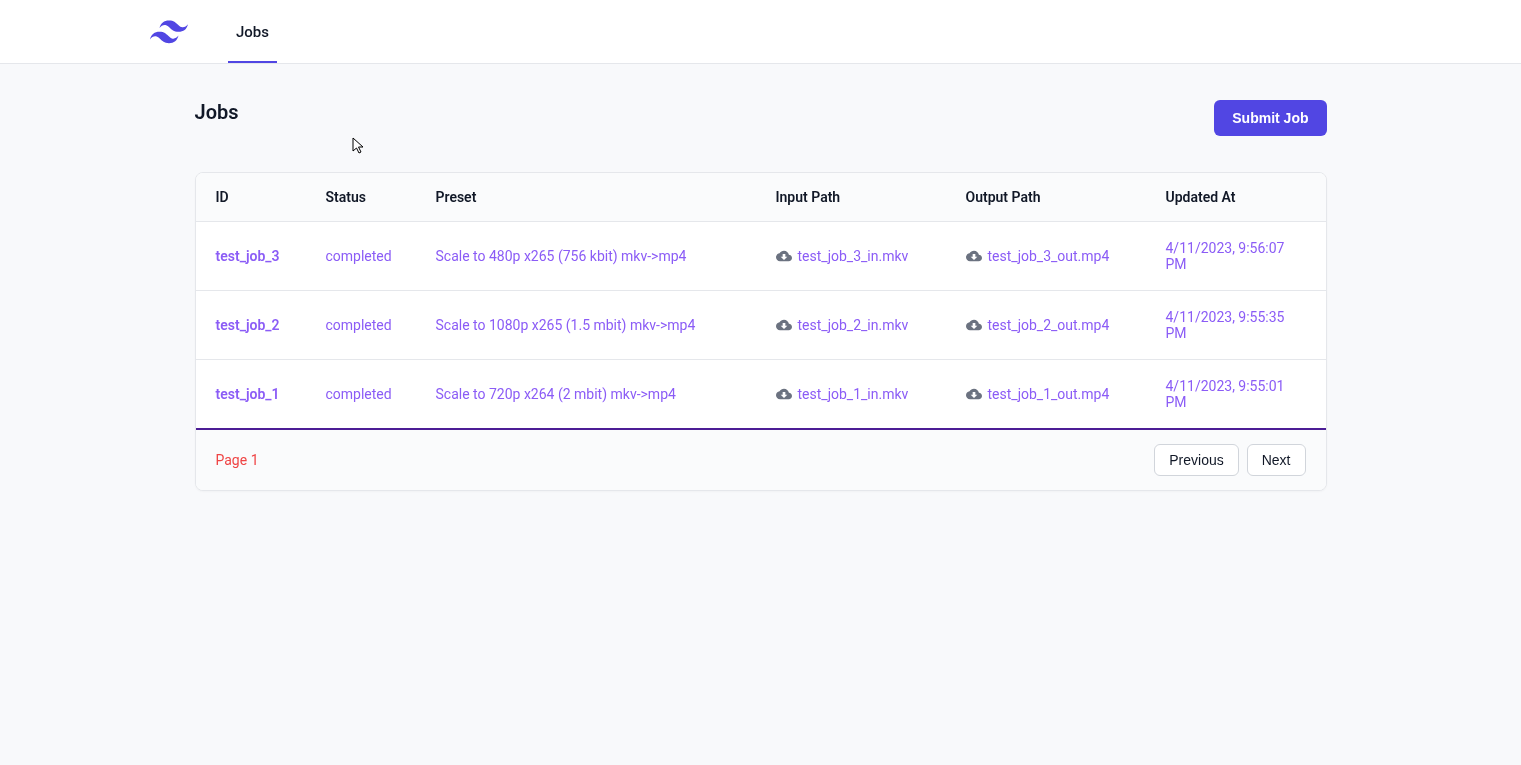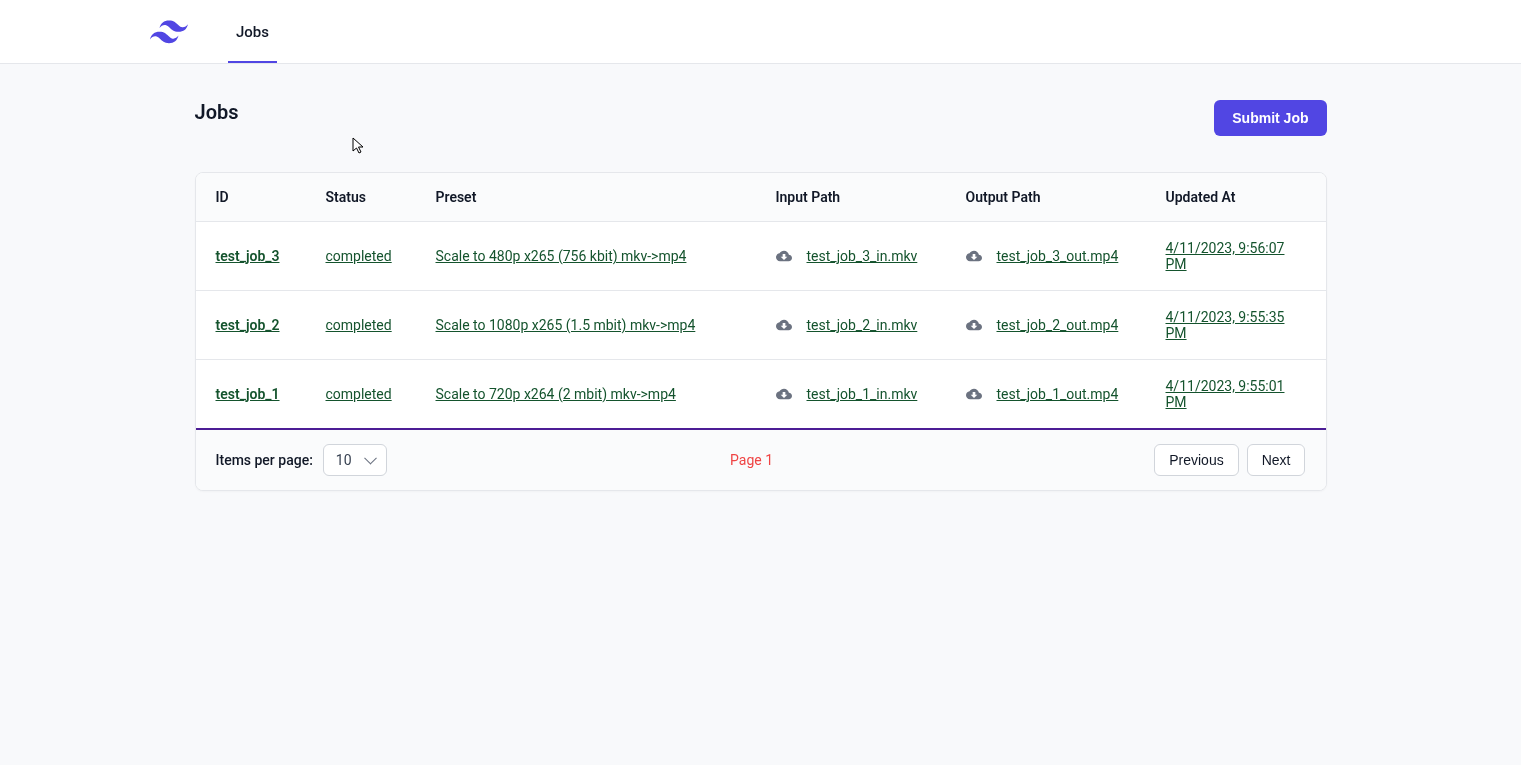--- a/index.html
+++ b/index.html
@@ -107,36 +107,35 @@
       font-weight: 600;
       font-size: 14px;
       color: #111827;
       padding: 16px 20px;
       border-bottom: 1px solid #e5e7eb;
       background: #fafbfc;
     }
     .table tbody td {
       padding: 18px 20px;
       border-bottom: 1px solid #e5e7eb;
-      color: #14532d;
+      color: #8b5cf6;
       font-size: 14px;
       vertical-align: middle;
-      text-decoration: underline;
     }
     .table tbody tr:last-child td {
       border-bottom: 2px solid #4c1d95;
     }
     .cell-id {
       font-weight: 600;
       color: #111827;
     }
     .cell-path {
       display: flex;
       align-items: center;
-      gap: 15px;
+      gap: 6px;
     }
     .cloud-icon {
       display: inline-flex;
       width: 16px;
       height: 16px;
       flex-shrink: 0;
     }
     .cloud-icon svg {
       width: 16px;
       height: 16px;
@@ -332,28 +331,20 @@
                   </svg>
                 </span>
         <span>test_job_1_out.mp4</span>
       </div>
     </td>
     <td>4/11/2023, 9:55:01 PM</td>
   </tr>
         </tbody>
     </table>
     <div class="table-footer">
-      <div class="footer-left">
-        <span>Items per page:</span>
-        <div class="select-wrap">
-          <select class="select">
-            <option>10</option>
-          </select>
-        </div>
-      </div>
       <div class="footer-center">Page 1</div>
       <div class="footer-right">
         <button class="btn-secondary">
           <span>Previous</span>
         </button>
         <button class="btn-secondary">
           <span>Next</span>
         </button>
       </div>
     </div>

